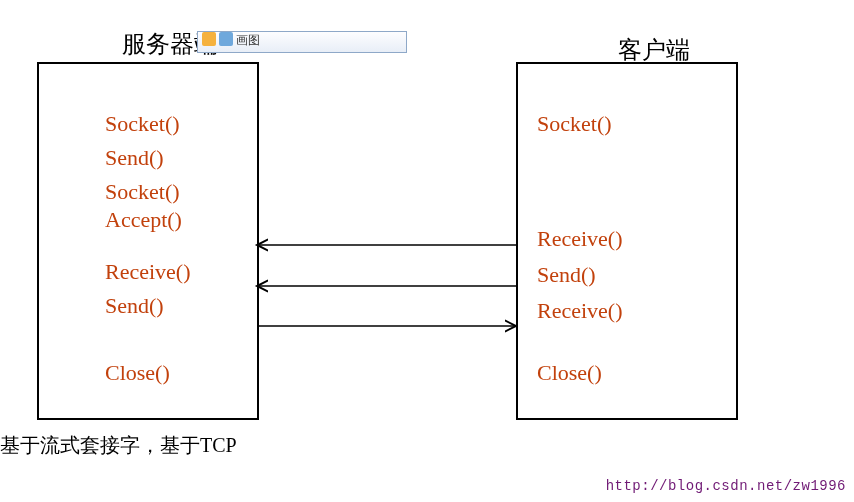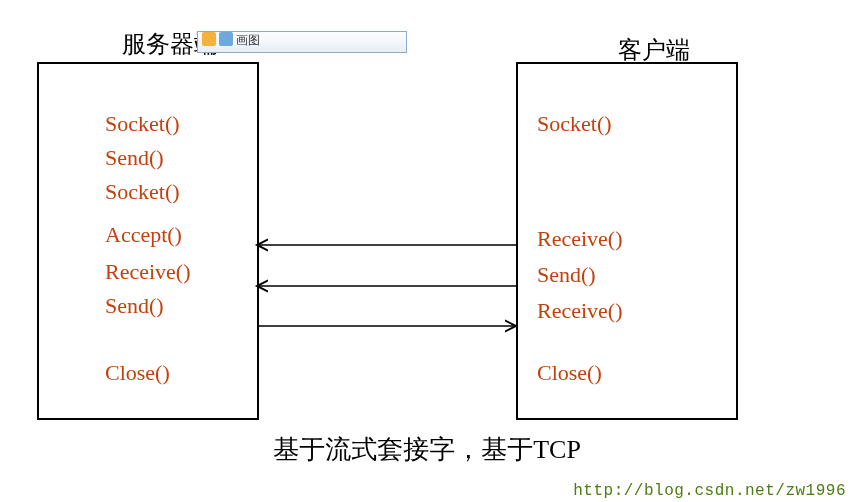--- a/index.html
+++ b/index.html
@@ -1,41 +1,41 @@
 <!DOCTYPE html>
 <html><head>
 <meta charset="utf-8">
 <style>
   html,body{margin:0;padding:0;width:854px;height:502px;background:#fff;font-family:"Times New Roman","SimSun",serif;position:relative;overflow:hidden}
   .title{position:absolute;font-size:24px;color:#000;text-align:center}
   .box{position:absolute;border:2px solid #000;background:#fff}
   .item{position:absolute;font-size:22px;color:#c2410c;white-space:nowrap}
-  .caption{position:absolute;font-size:26px;color:#000;width:854px;text-align:center}
-  .watermark{position:absolute;right:8px;bottom:2px;font-size:16px;color:#4d7c0f;font-family:"Courier New",monospace;letter-spacing:.5px}
+  .caption{position:absolute;font-size:20px;color:#000;width:854px;}
+  .watermark{position:absolute;right:8px;bottom:8px;font-size:14px;color:#701a75;font-family:"Courier New",monospace;letter-spacing:.5px}
   .toolbar{position:absolute;border:1px solid #8ea8c8;background:linear-gradient(#fdfdff,#e8eef7);height:20px;display:flex;padding:0 4px;font-size:12px;font-family:Liberation Serif, serif;color:#333;z-index:5}
   .toolbar .ic{width:14px;height:14px;border-radius:2px;display:inline-block;margin-right:3px}
   svg.arrows{position:absolute;left:0;top:0;pointer-events:none}
 </style>
 </head>
 <body>
 
 <div class="title" style="left:110px;top:28px;width:120px">服务器端</div>
 <div class="title" style="left:594px;top:34px;width:120px">客户端</div>
 
 <div class="toolbar" style="left:197px;top:31px;width:200px">
   <span class="ic" style="background:#f5b13d"></span>
   <span class="ic" style="background:#6fa8dc"></span>
   <span>画图</span>
 </div>
 
 <div class="box" style="left:37px;top:62px;width:218px;height:354px"></div>
 <div class="item" style="left:105px;top:111px">Socket()</div>
 <div class="item" style="left:105px;top:145px">Send()</div>
 <div class="item" style="left:105px;top:179px">Socket()</div>
-<div class="item" style="left:105px;top:222px">Accept()</div>
+<div class="item" style="left:105px;top:207px">Accept()</div>
 <div class="item" style="left:105px;top:259px">Receive()</div>
 <div class="item" style="left:105px;top:293px">Send()</div>
 <div class="item" style="left:105px;top:360px">Close()</div>
 
 <div class="box" style="left:516px;top:62px;width:218px;height:354px"></div>
 <div class="item" style="left:537px;top:111px">Socket()</div>
 <div class="item" style="left:537px;top:226px">Receive()</div>
 <div class="item" style="left:537px;top:262px">Send()</div>
 <div class="item" style="left:537px;top:298px">Receive()</div>
 <div class="item" style="left:537px;top:360px">Close()</div>

